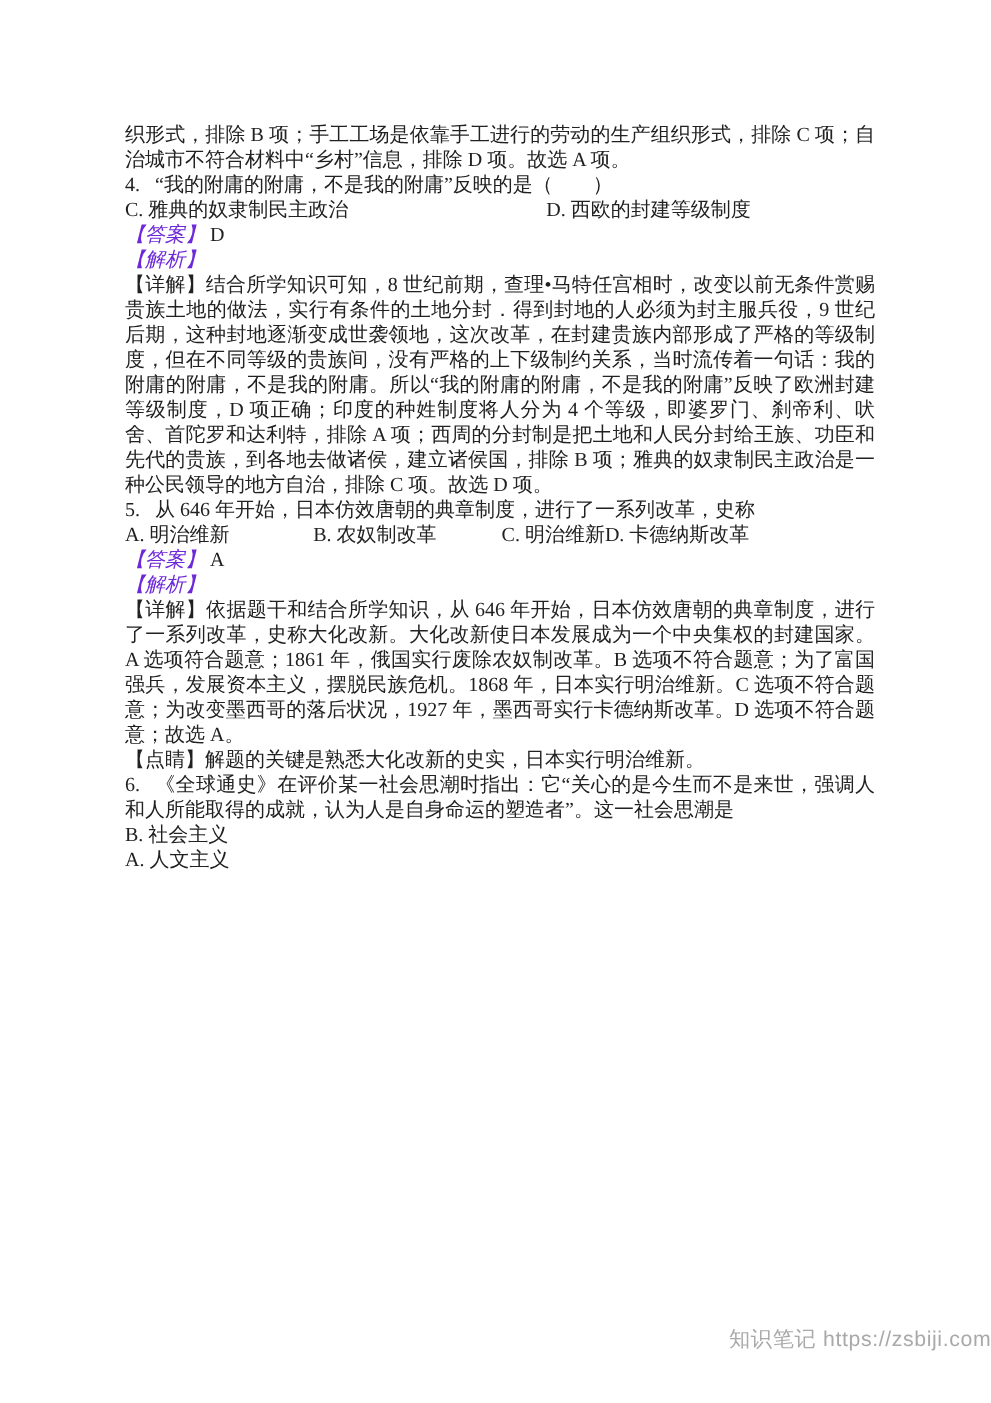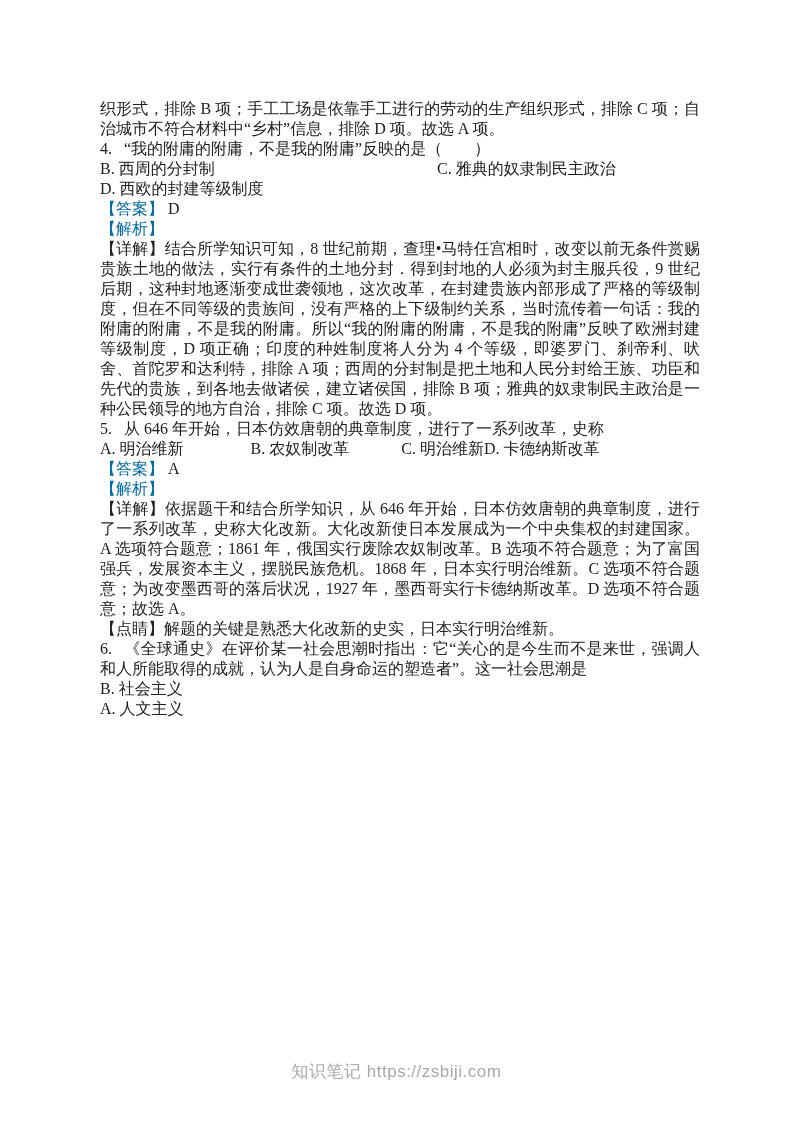--- a/index.html
+++ b/index.html
@@ -19,56 +19,55 @@
     width: 600px;
     font-size: 16px;
     line-height: 20px;
     color: #212121;
   }
   .doc p { margin: 0; padding: 0; }
   .jp {
     text-align: justify;
     text-justify: inter-character;
   }
-  .blue { color: #0369a1; }
+  .blue { color: #6d28d9; font-style: italic; }
   .q-num { margin-right: 12px; }
   .answer-letter { margin-left: 4px; }
   
   .opts2 {
     display: grid;
     grid-template-columns: 337px 1fr;
   }
   
   .optflow { text-align: left; }
   .optflow .gap-a { margin-right: 67px; }
   .optflow .gap-b { margin-right: 52px; }
   .optflow .gap-c { }
   .footer {
     position: absolute;
     left: 0;
     top: 1060px;
     width: 793px;
-    text-align: center;
+    text-align: right;
     font-family: "Liberation Sans", "DejaVu Sans", sans-serif;
     font-size: 17px;
     color: #a9a9a9;
     letter-spacing: 0.5px;
   }
 </style>
 </head>
 <body>
 
 <div class="doc">
 
   <p class="jp">织形式，排除 B 项；手工工场是依靠手工进行的劳动的生产组织形式，排除 C 项；自治城市不符合材料中“乡村”信息，排除 D 项。故选 A 项。</p>
 
   <p class="jp"><span class="q-num">4.</span><span>“我的附庸的附庸，不是我的附庸”反映的是（　　）</span></p>
 
   <div class="opts2">
-    <span>B. 西周的分封制</span>
     <span>C. 雅典的奴隶制民主政治</span>
     <span>D. 西欧的封建等级制度</span>
   </div>
 
   <p><span class="blue">【答案】</span><span class="answer-letter">D</span></p>
 
   <p class="blue">【解析】</p>
 
   <p class="jp">【详解】结合所学知识可知，8 世纪前期，查理•马特任宫相时，改变以前无条件赏赐贵族土地的做法，实行有条件的土地分封．得到封地的人必须为封主服兵役，9 世纪后期，这种封地逐渐变成世袭领地，这次改革，在封建贵族内部形成了严格的等级制度，但在不同等级的贵族间，没有严格的上下级制约关系，当时流传着一句话：我的附庸的附庸，不是我的附庸。所以“我的附庸的附庸，不是我的附庸”反映了欧洲封建等级制度，D 项正确；印度的种姓制度将人分为 4 个等级，即婆罗门、刹帝利、吠舍、首陀罗和达利特，排除 A 项；西周的分封制是把土地和人民分封给王族、功臣和先代的贵族，到各地去做诸侯，建立诸侯国，排除 B 项；雅典的奴隶制民主政治是一种公民领导的地方自治，排除 C 项。故选 D 项。</p>
 

